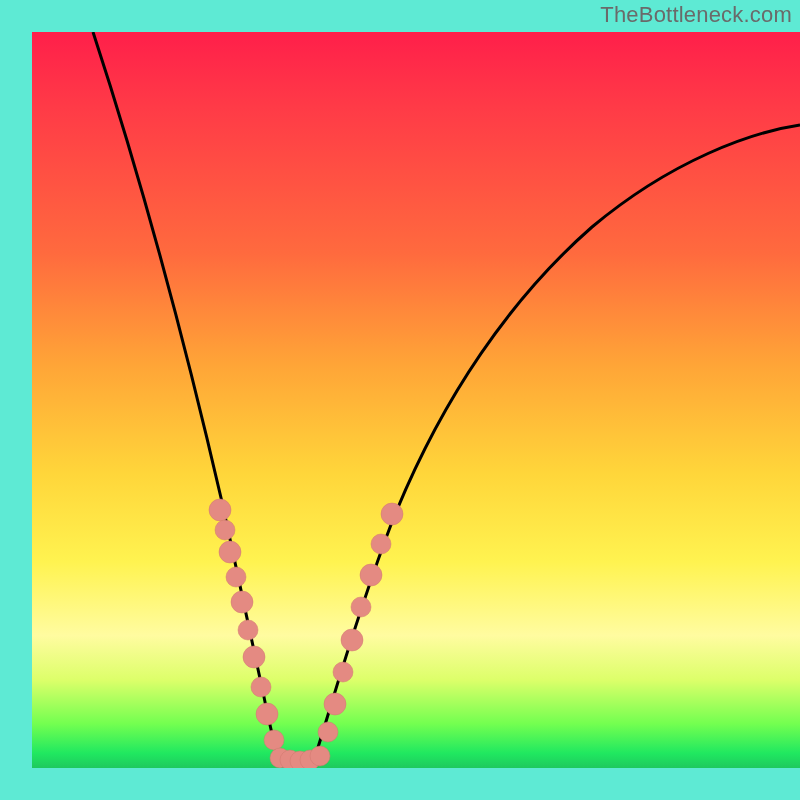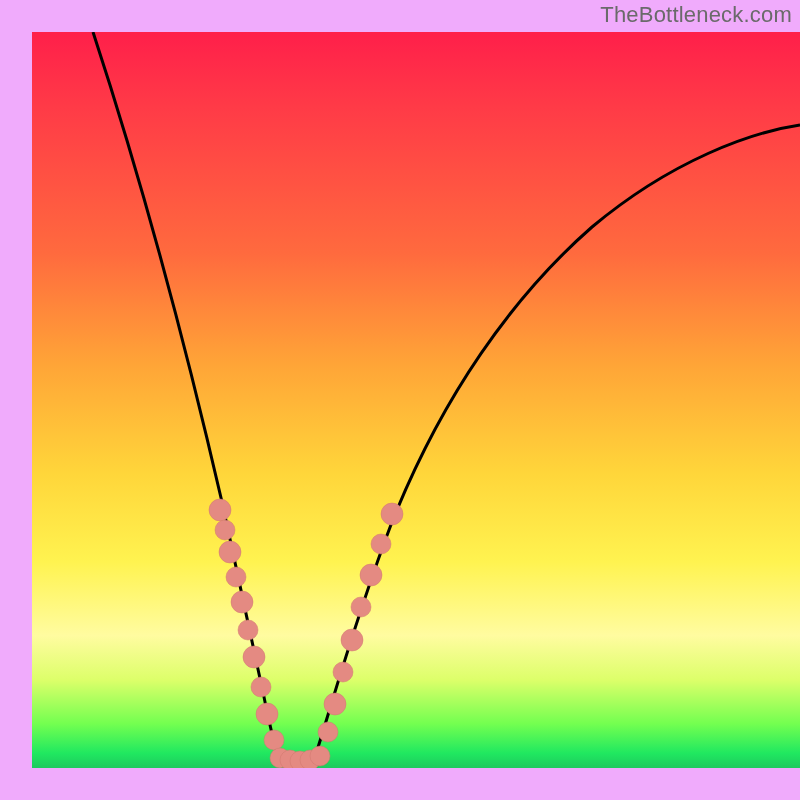--- a/index.html
+++ b/index.html
@@ -10,21 +10,21 @@
     background: #000;
     overflow: hidden;
     font-family: Arial, Helvetica, sans-serif;
   }
   .frame {
     position: absolute;
     left: 0;
     top: 0;
     width: 800px;
     height: 800px;
-    background: #f0abfc;
+    background: #5eead4;
   }
   .plot-area {
     position: absolute;
     left: 32px;
     top: 32px;
     width: 768px;
     height: 736px;
     
     background: linear-gradient(
       to bottom,

